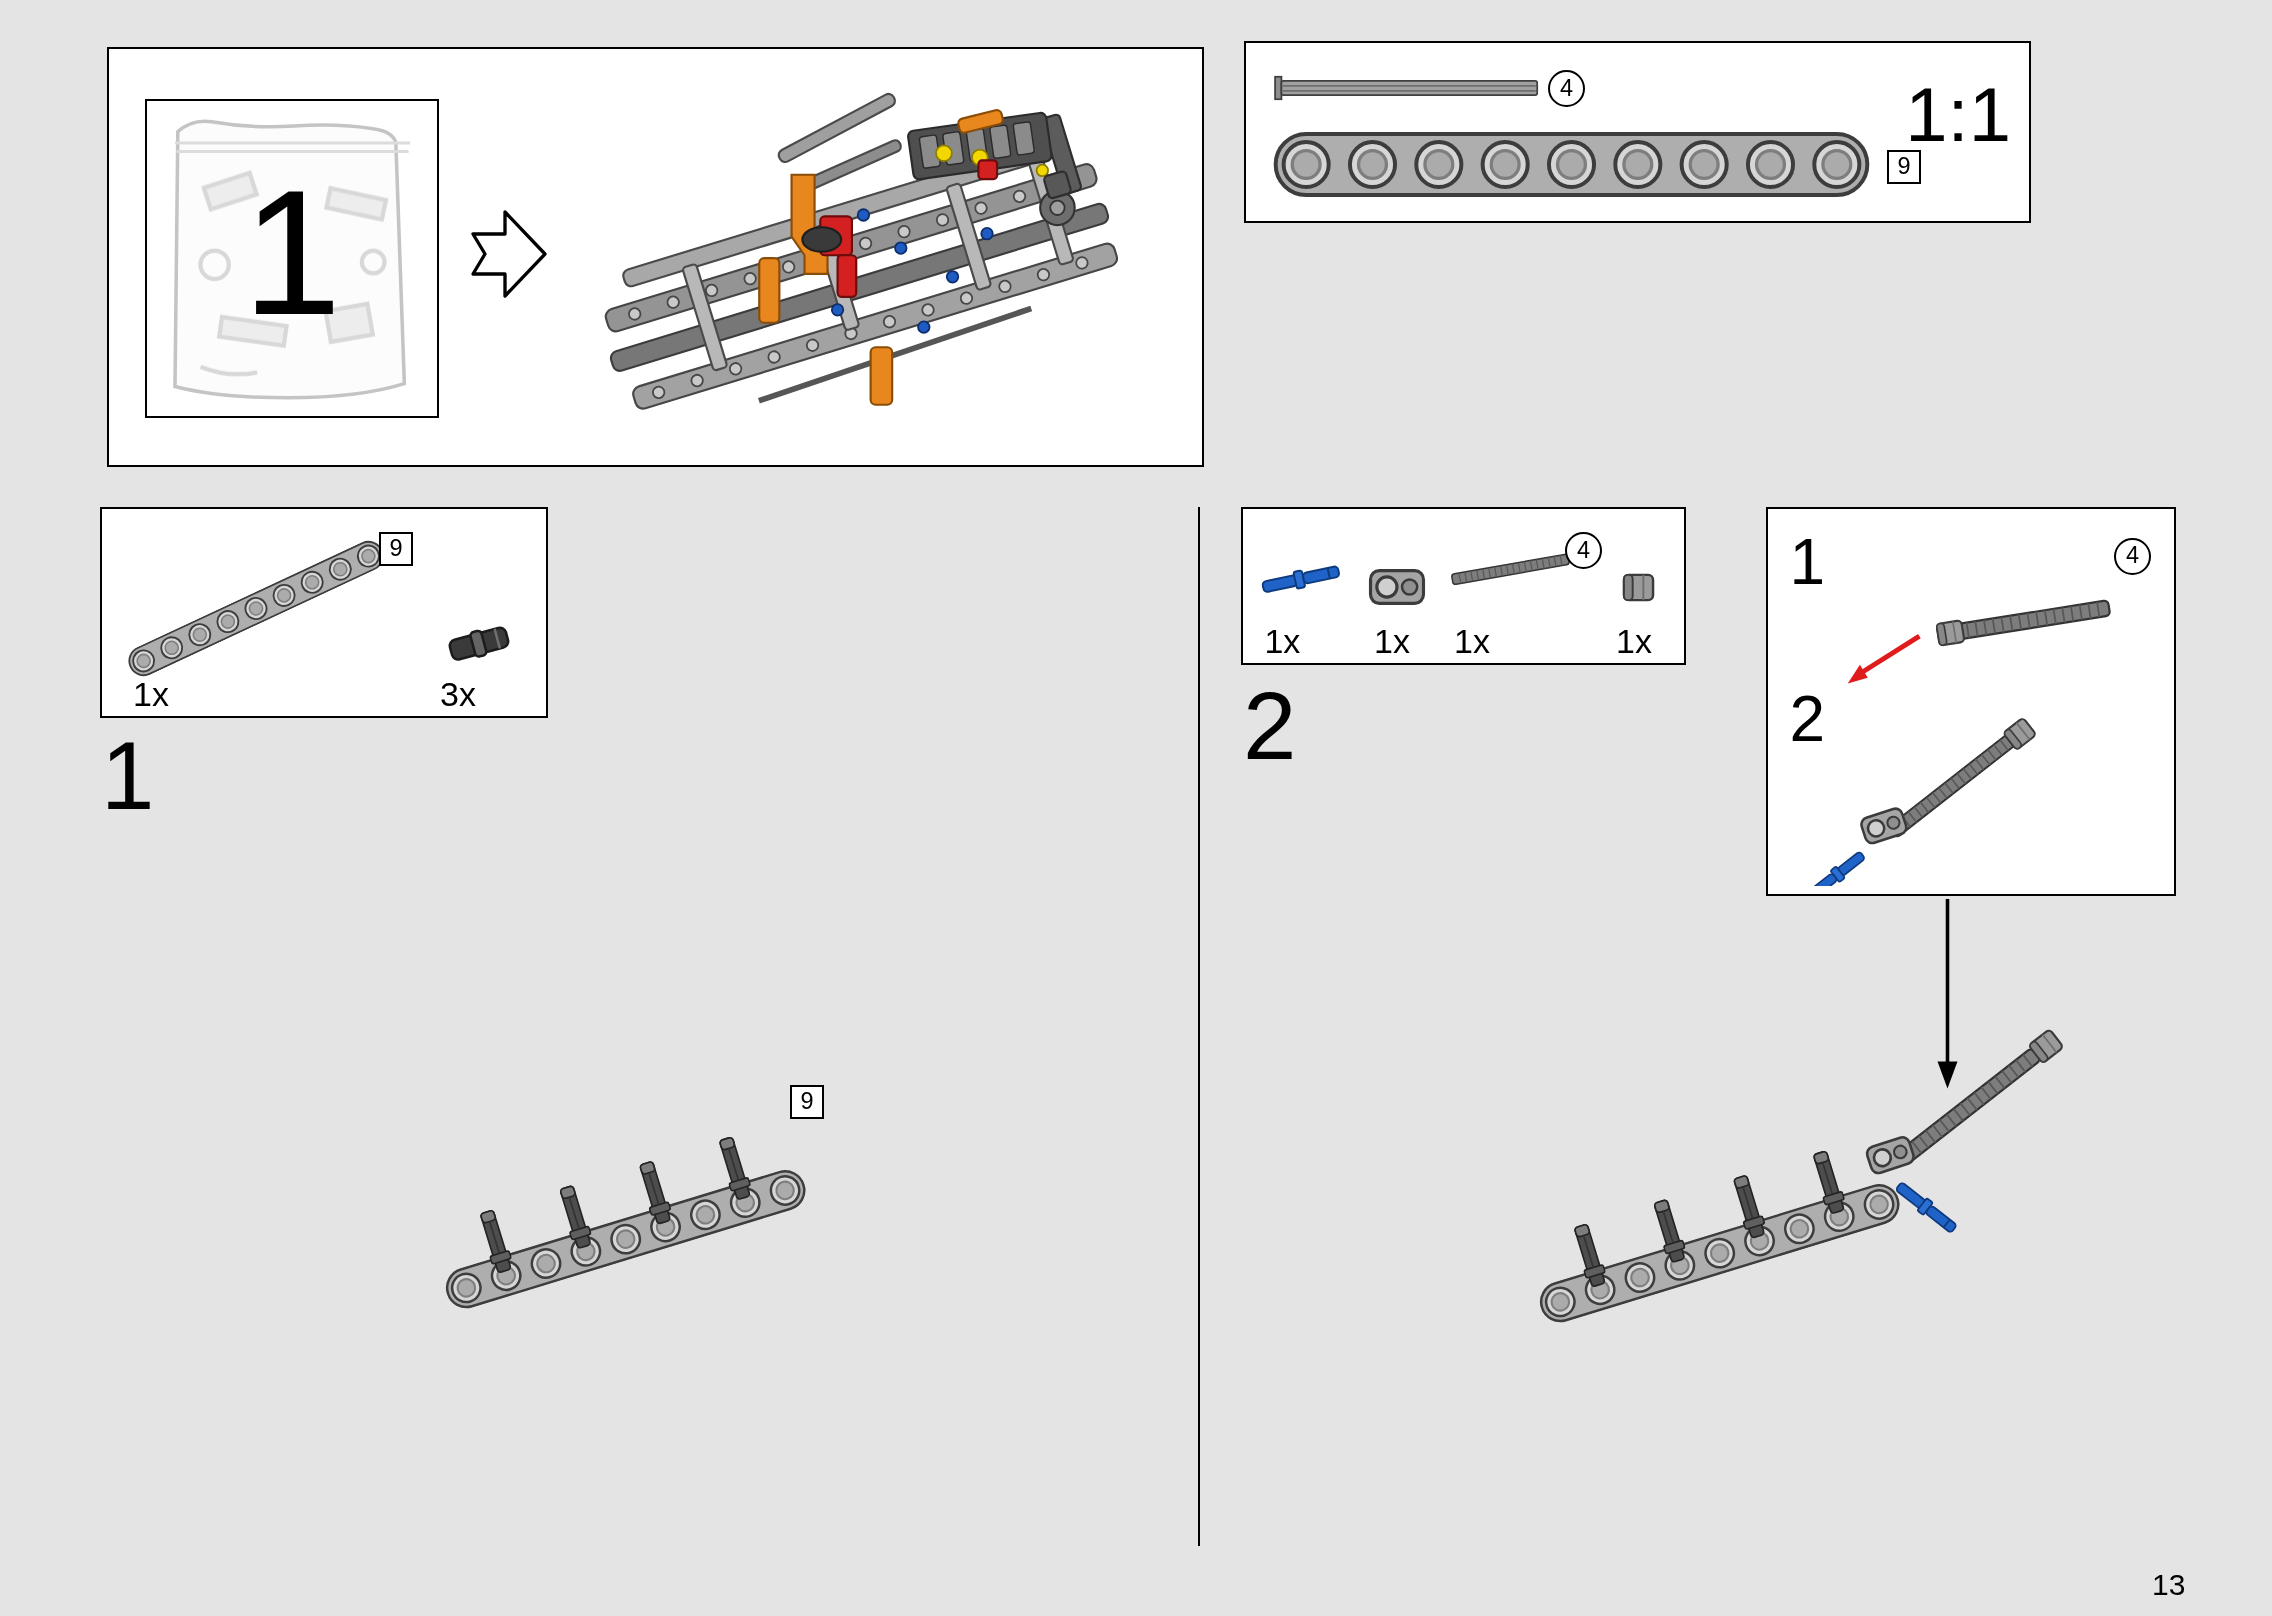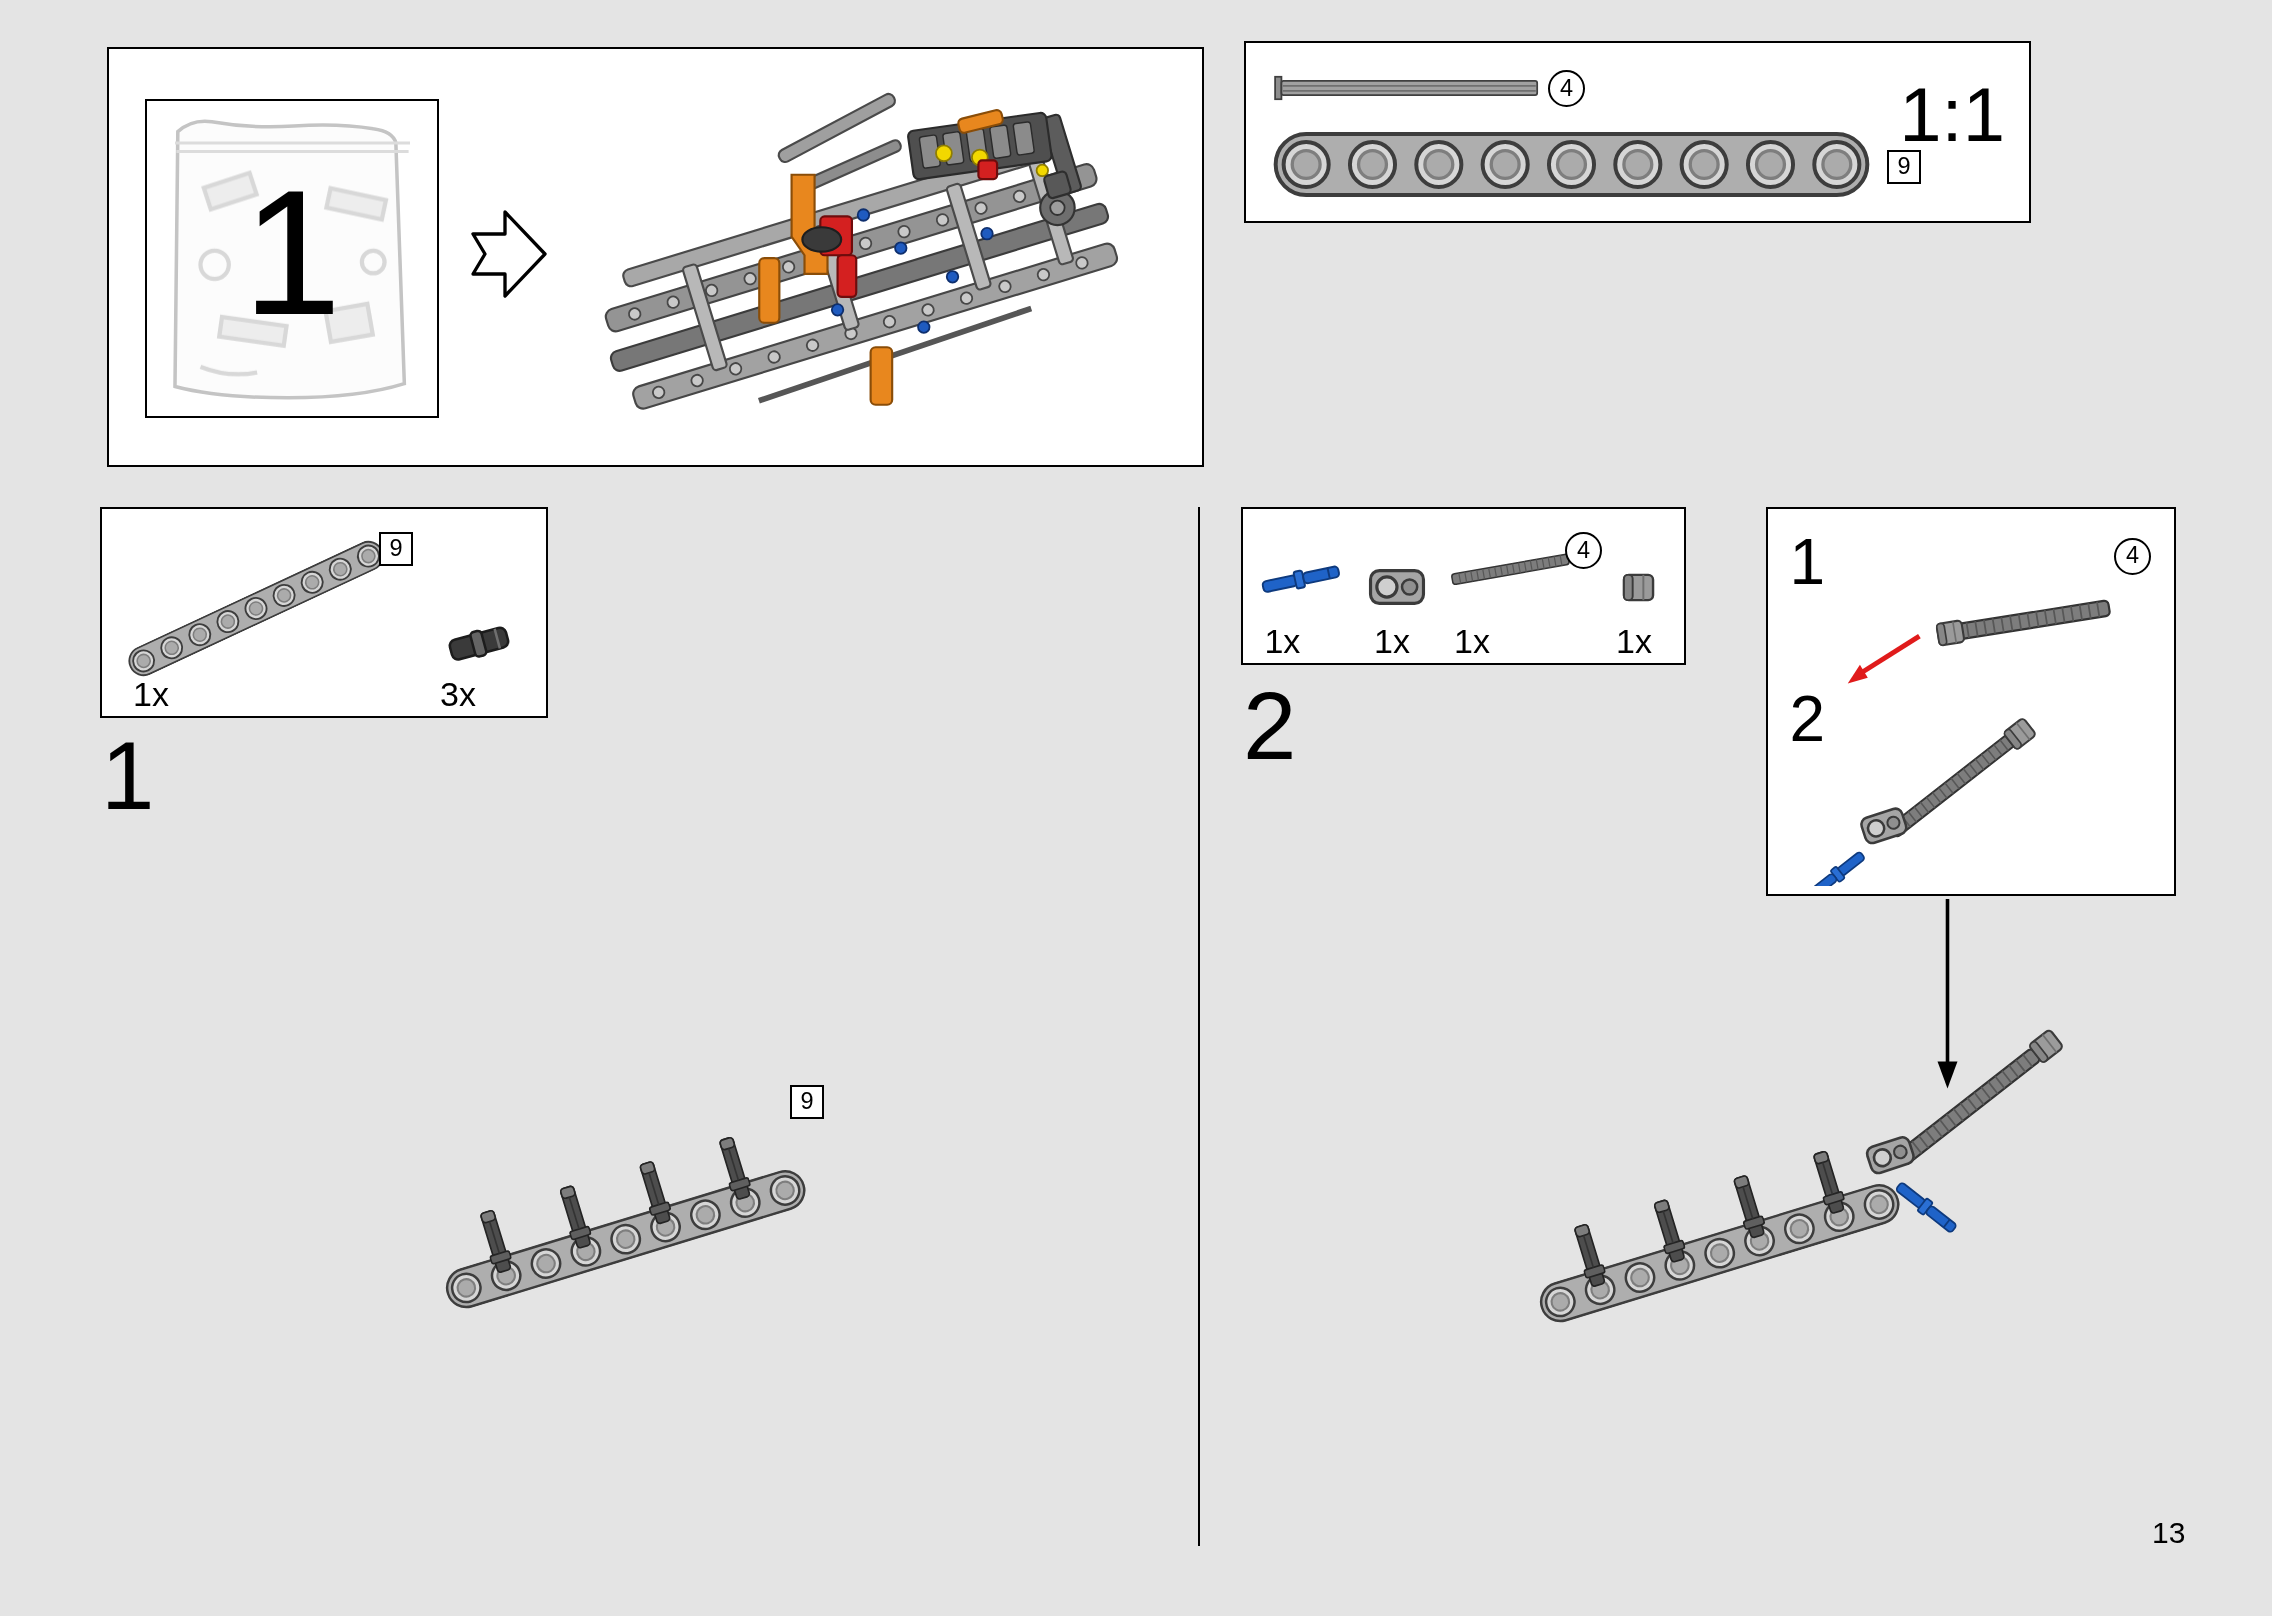--- a/index.html
+++ b/index.html
@@ -225,21 +225,21 @@
     </svg>
     <div class="callout-circle" style="left:302px;top:27px">
       <span>4</span>
     </div>
     <svg class="abs" style="left:27px;top:88px" width="597" height="67" viewBox="0 0 450 50">
       <use href="#sym-beam9" width="450" height="50"></use>
     </svg>
     <div class="callout-box" style="left:641px;top:107px">
       <span>9</span>
     </div>
-    <div class="scale-label" style="right:24px;top:34px">1:1</div>
+    <div class="scale-label" style="right:18px;top:34px">1:1</div>
   </div>
 
   <div class="panel" style="left:100px;top:507px;width:448px;height:211px">
     <div class="abs rot" style="left:13px;top:84px;width:282px;height:31px;transform:rotate(-25deg)">
       <svg width="282" height="31" viewBox="0 0 450 50">
         <use href="#sym-beam9" width="450" height="50"></use>
       </svg>
     </div>
     <div class="callout-box" style="left:277px;top:23px">
       <span>9</span>
@@ -342,16 +342,16 @@
       <use href="#sym-bush" x="252" y="-22" width="42" height="46"></use>
     </g>
     <g transform="translate(80,260) rotate(38)">
       <use href="#sym-bpin" x="0" y="-14" width="110" height="30"></use>
     </g>
     <g transform="translate(30,205) rotate(-18)">
       <use href="#sym-conn" width="70" height="56"></use>
     </g>
   </svg>
 
-  <div class="page-number" style="left:2152px;top:1518px">13</div>
+  <div class="page-number" style="left:2152px;top:1570px">13</div>
 
 </div>
 
 
 </body></html>

